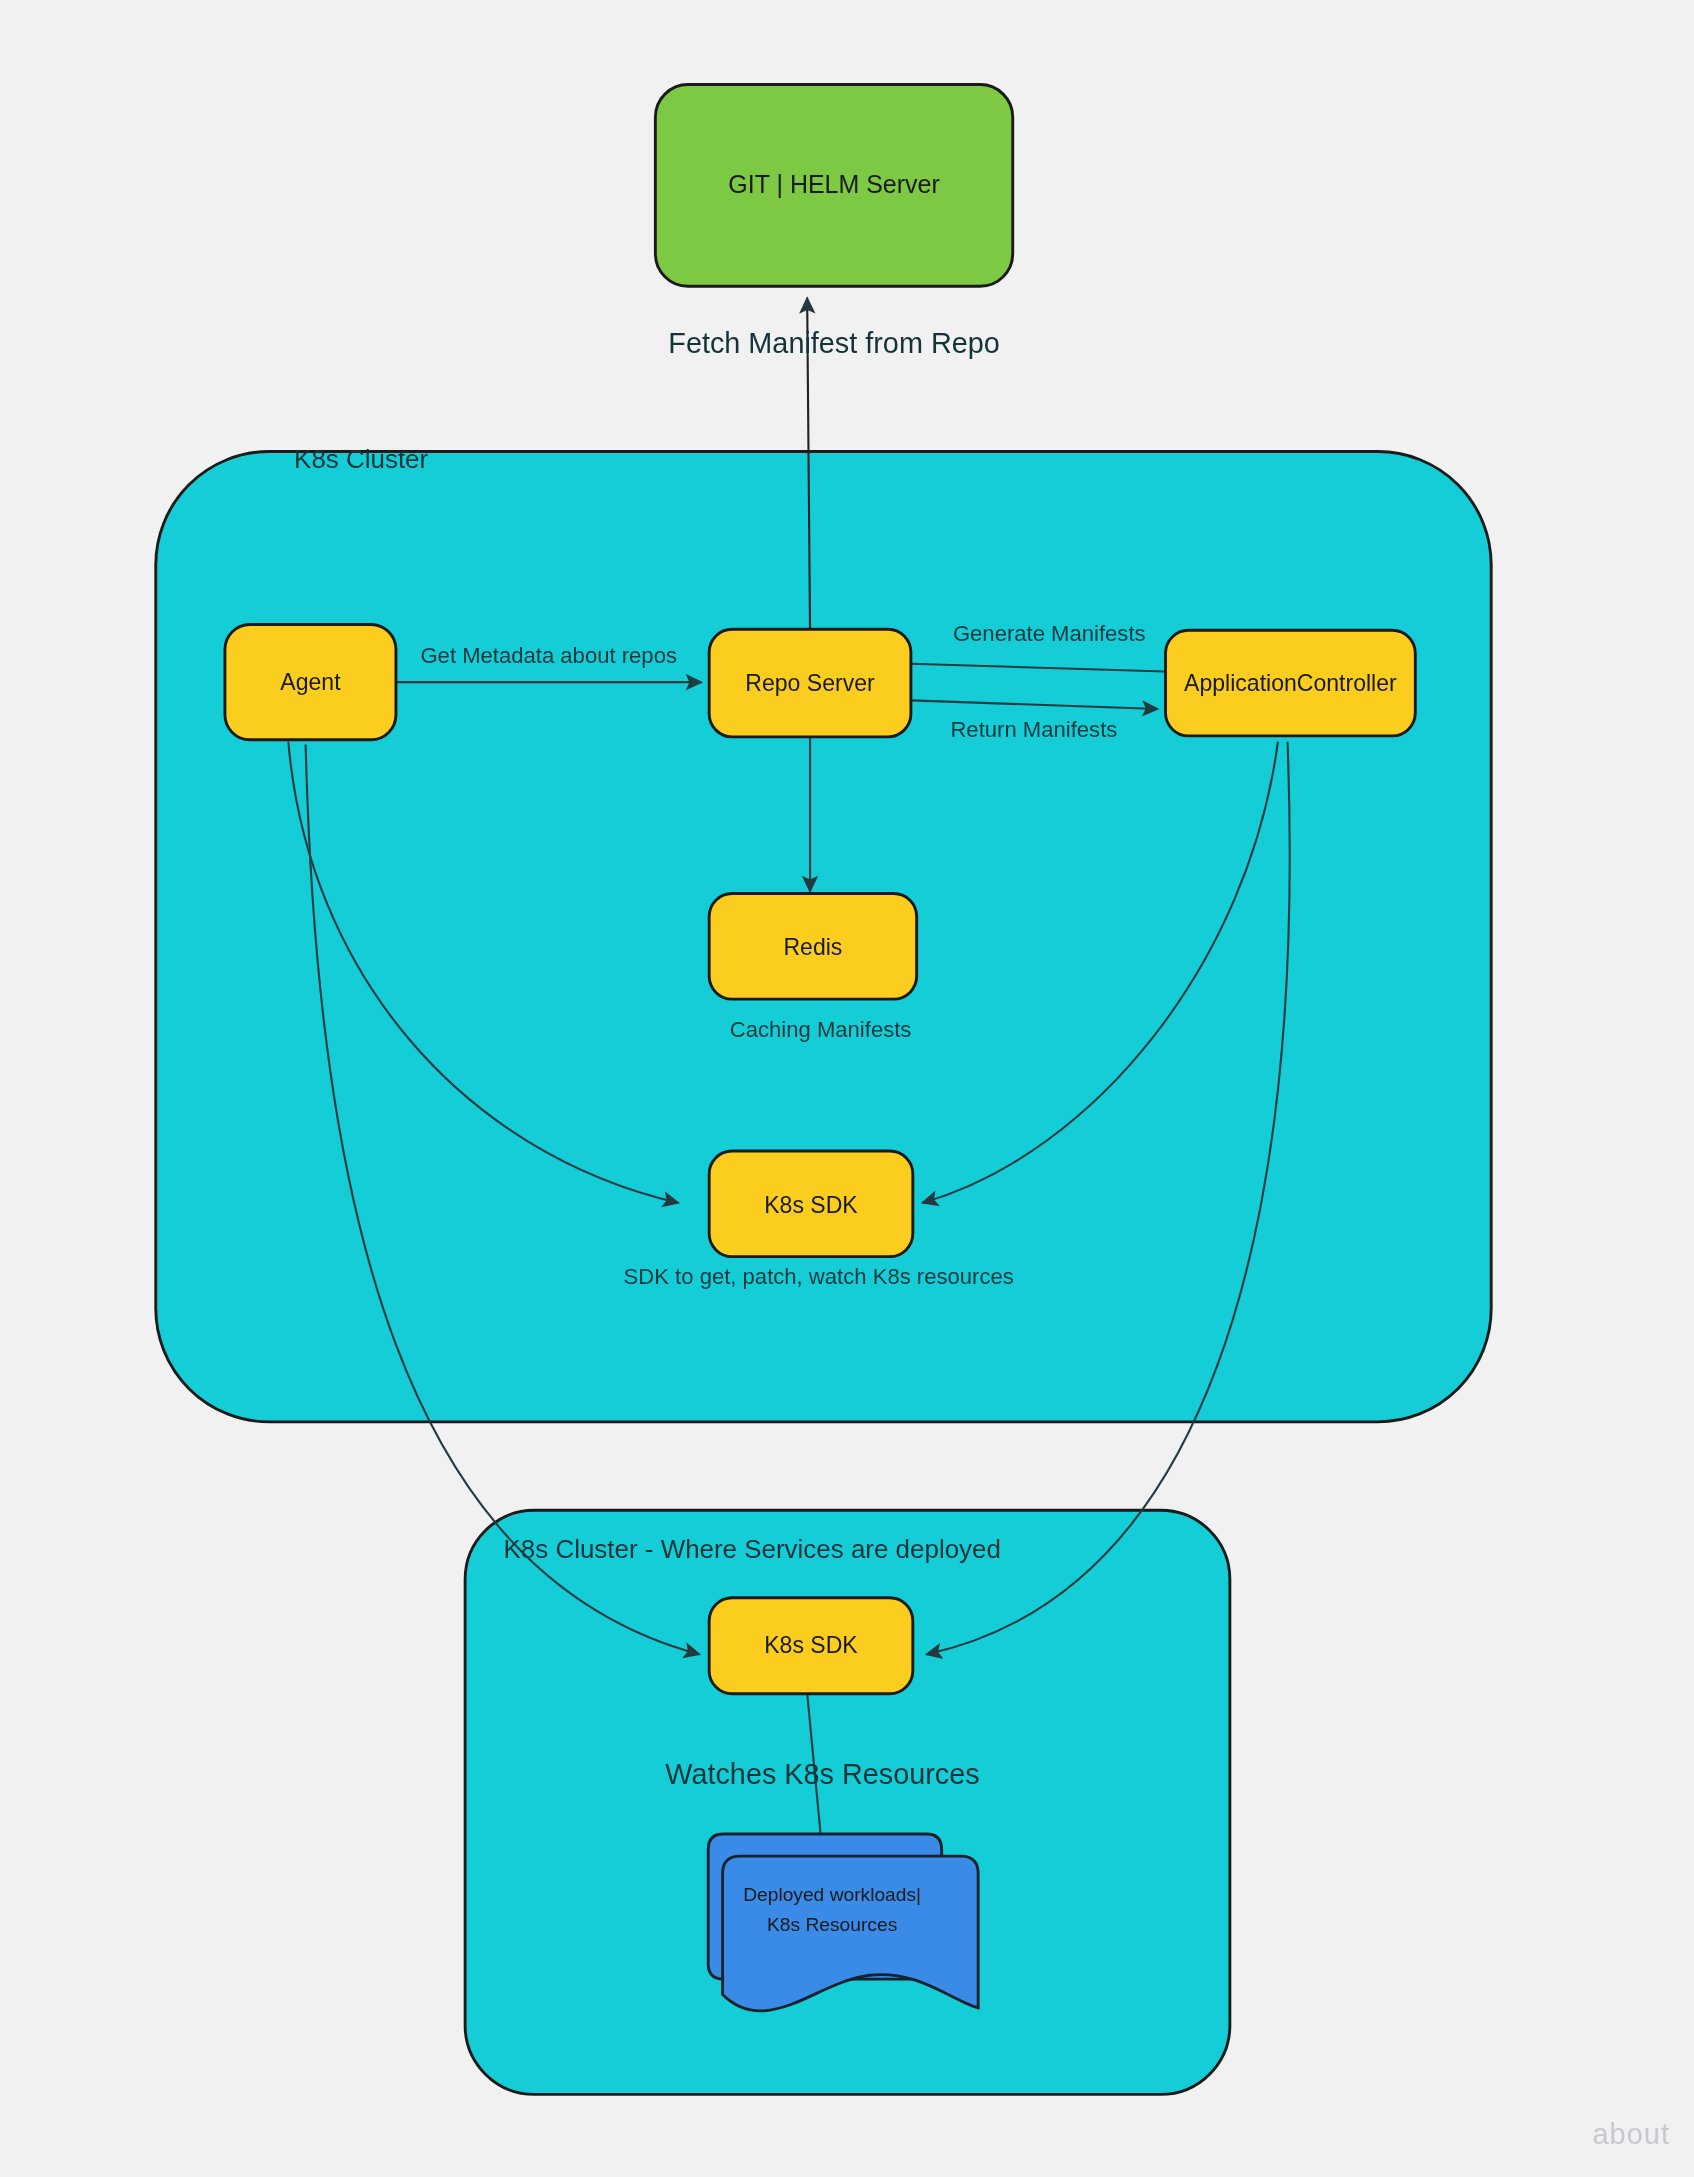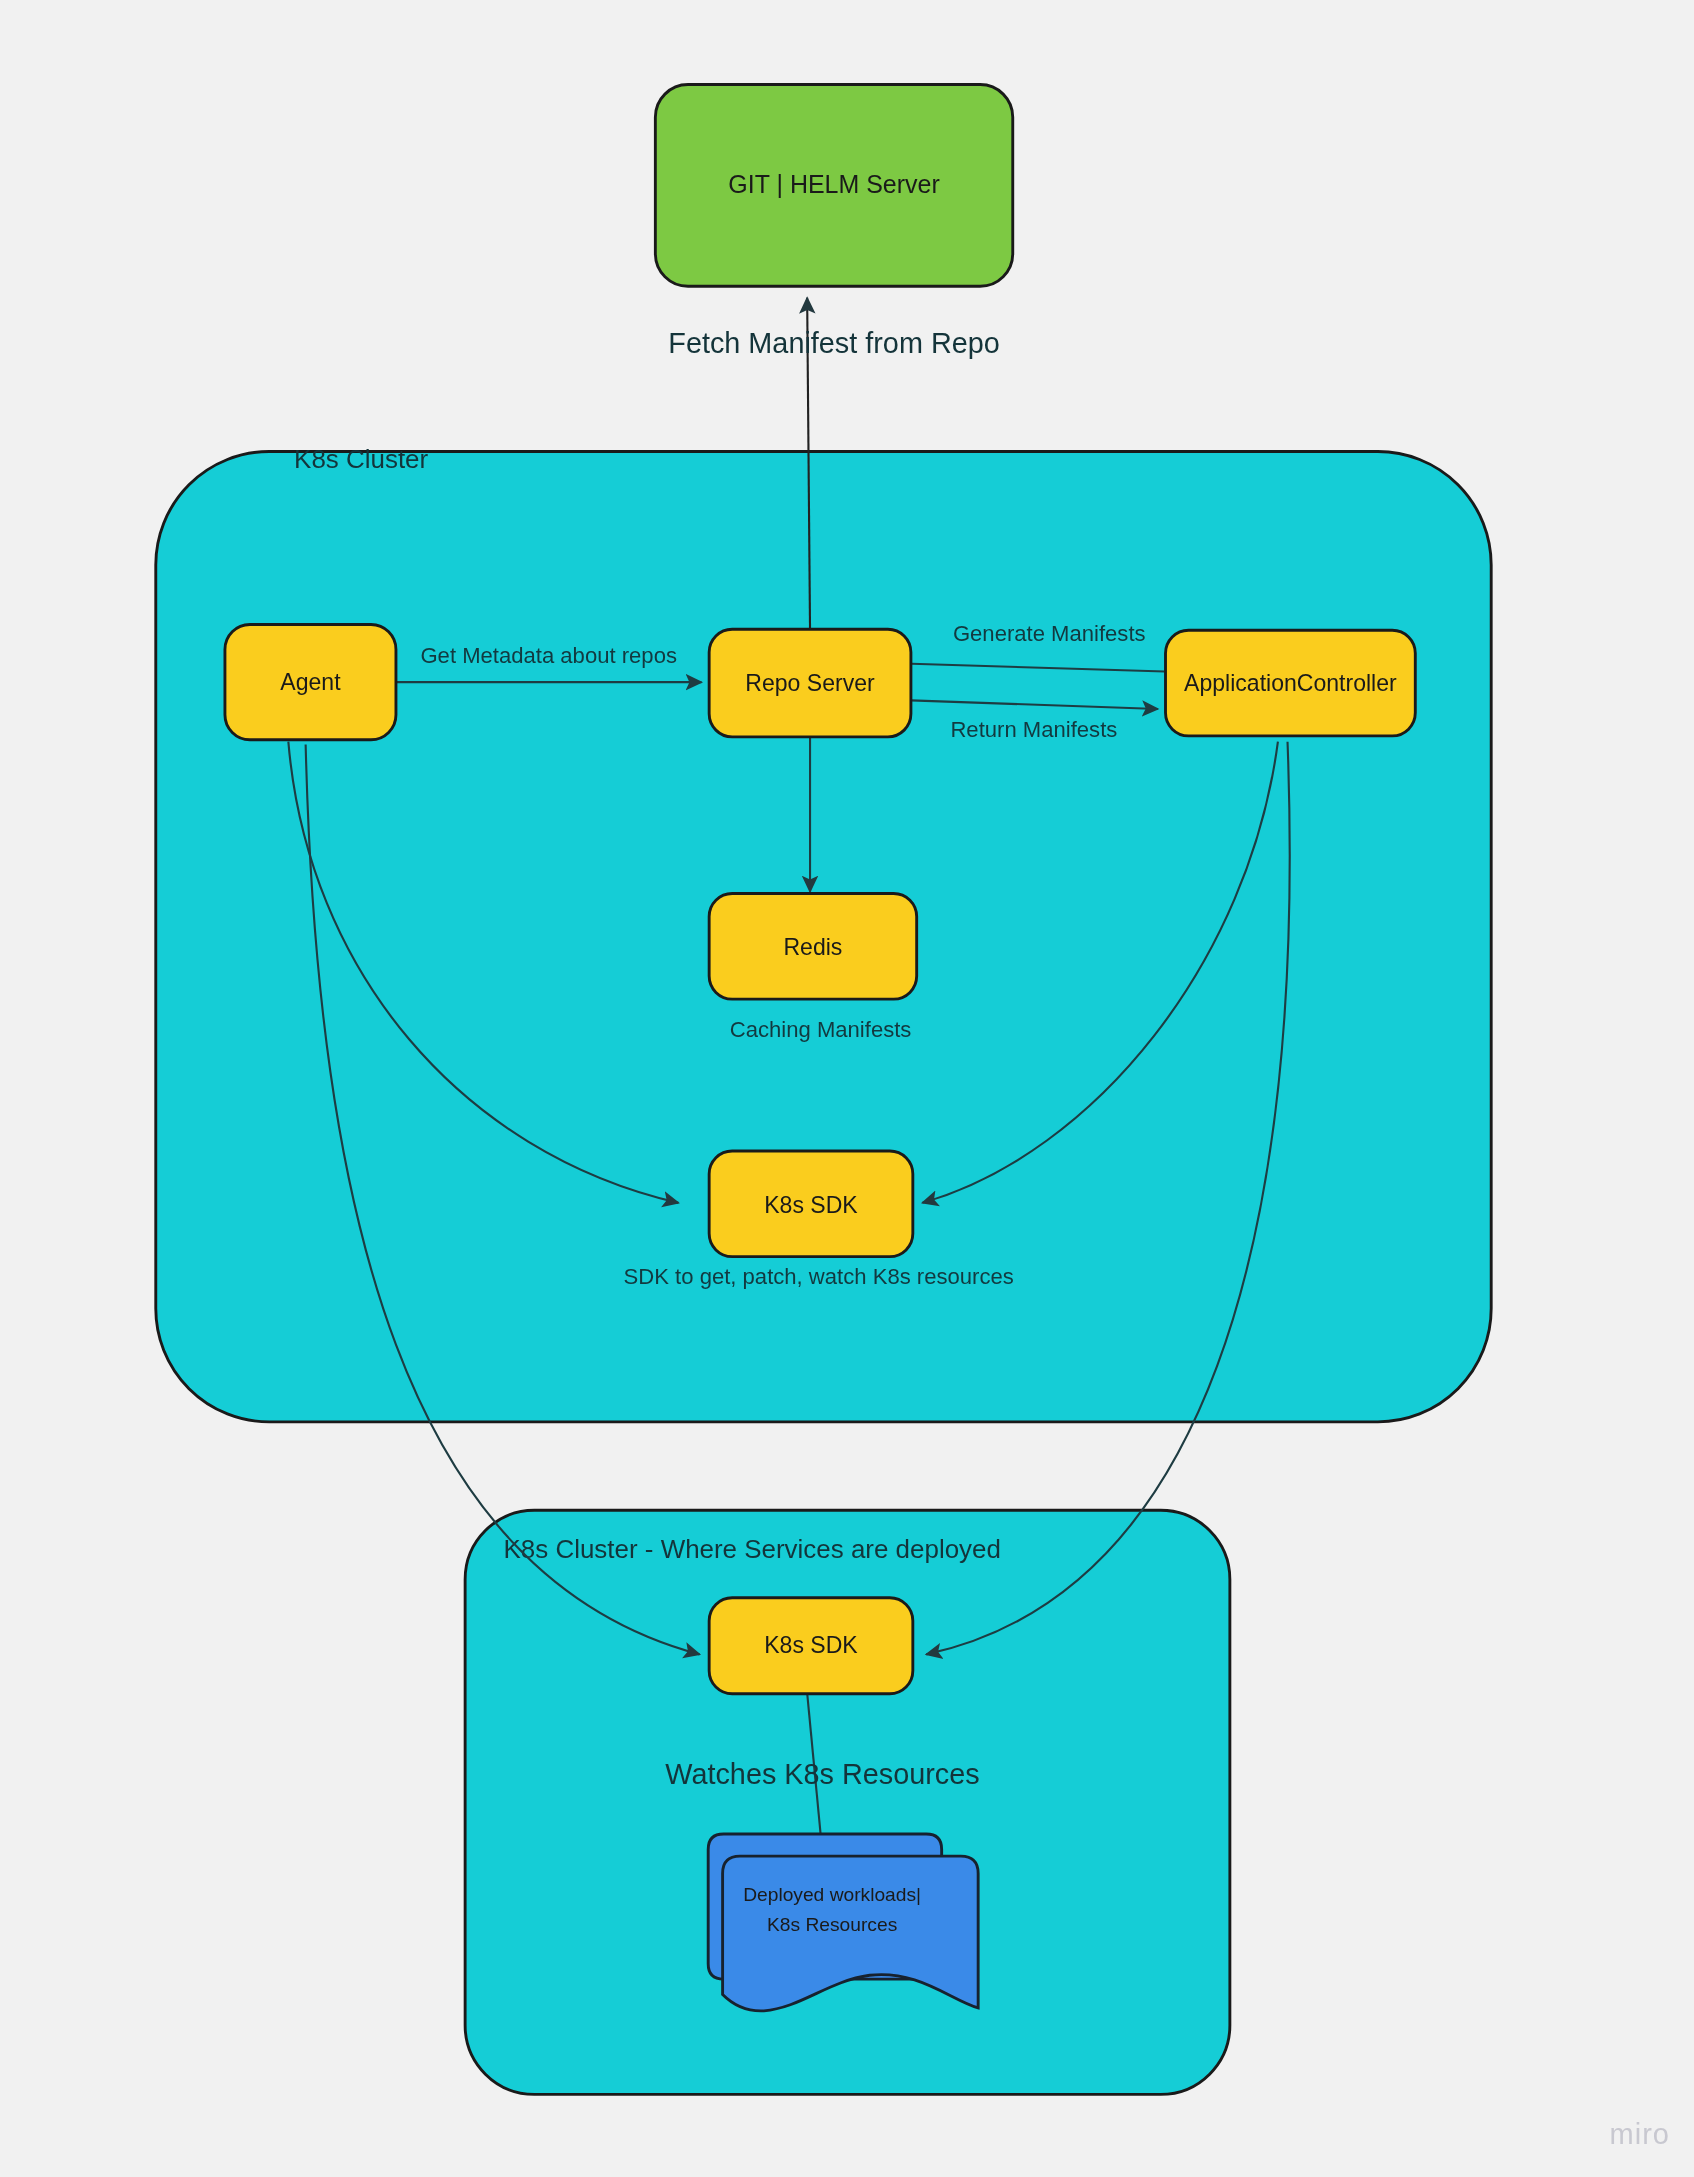--- a/index.html
+++ b/index.html
@@ -172,16 +172,16 @@
              q 18 0 18 18
              L 1018 2090
              C 990 2082, 955 2050, 905 2056
              C 862 2062, 833 2090, 795 2093
              C 776 2094, 762 2086, 752 2076 Z" fill="#3a8ae8" stroke="#17222e" stroke-width="3"></path>
     <text class="node-label" x="866" y="1973" font-size="20" fill="#14343a">Deployed workloads|</text>
     <text class="node-label" x="866" y="2005" font-size="20" fill="#14343a">K8s Resources</text>
 
   </svg>
 
-  <div class="watermark">miro</div>
+  <div class="watermark">about</div>
 
 </div>
 
 
 </body></html>

